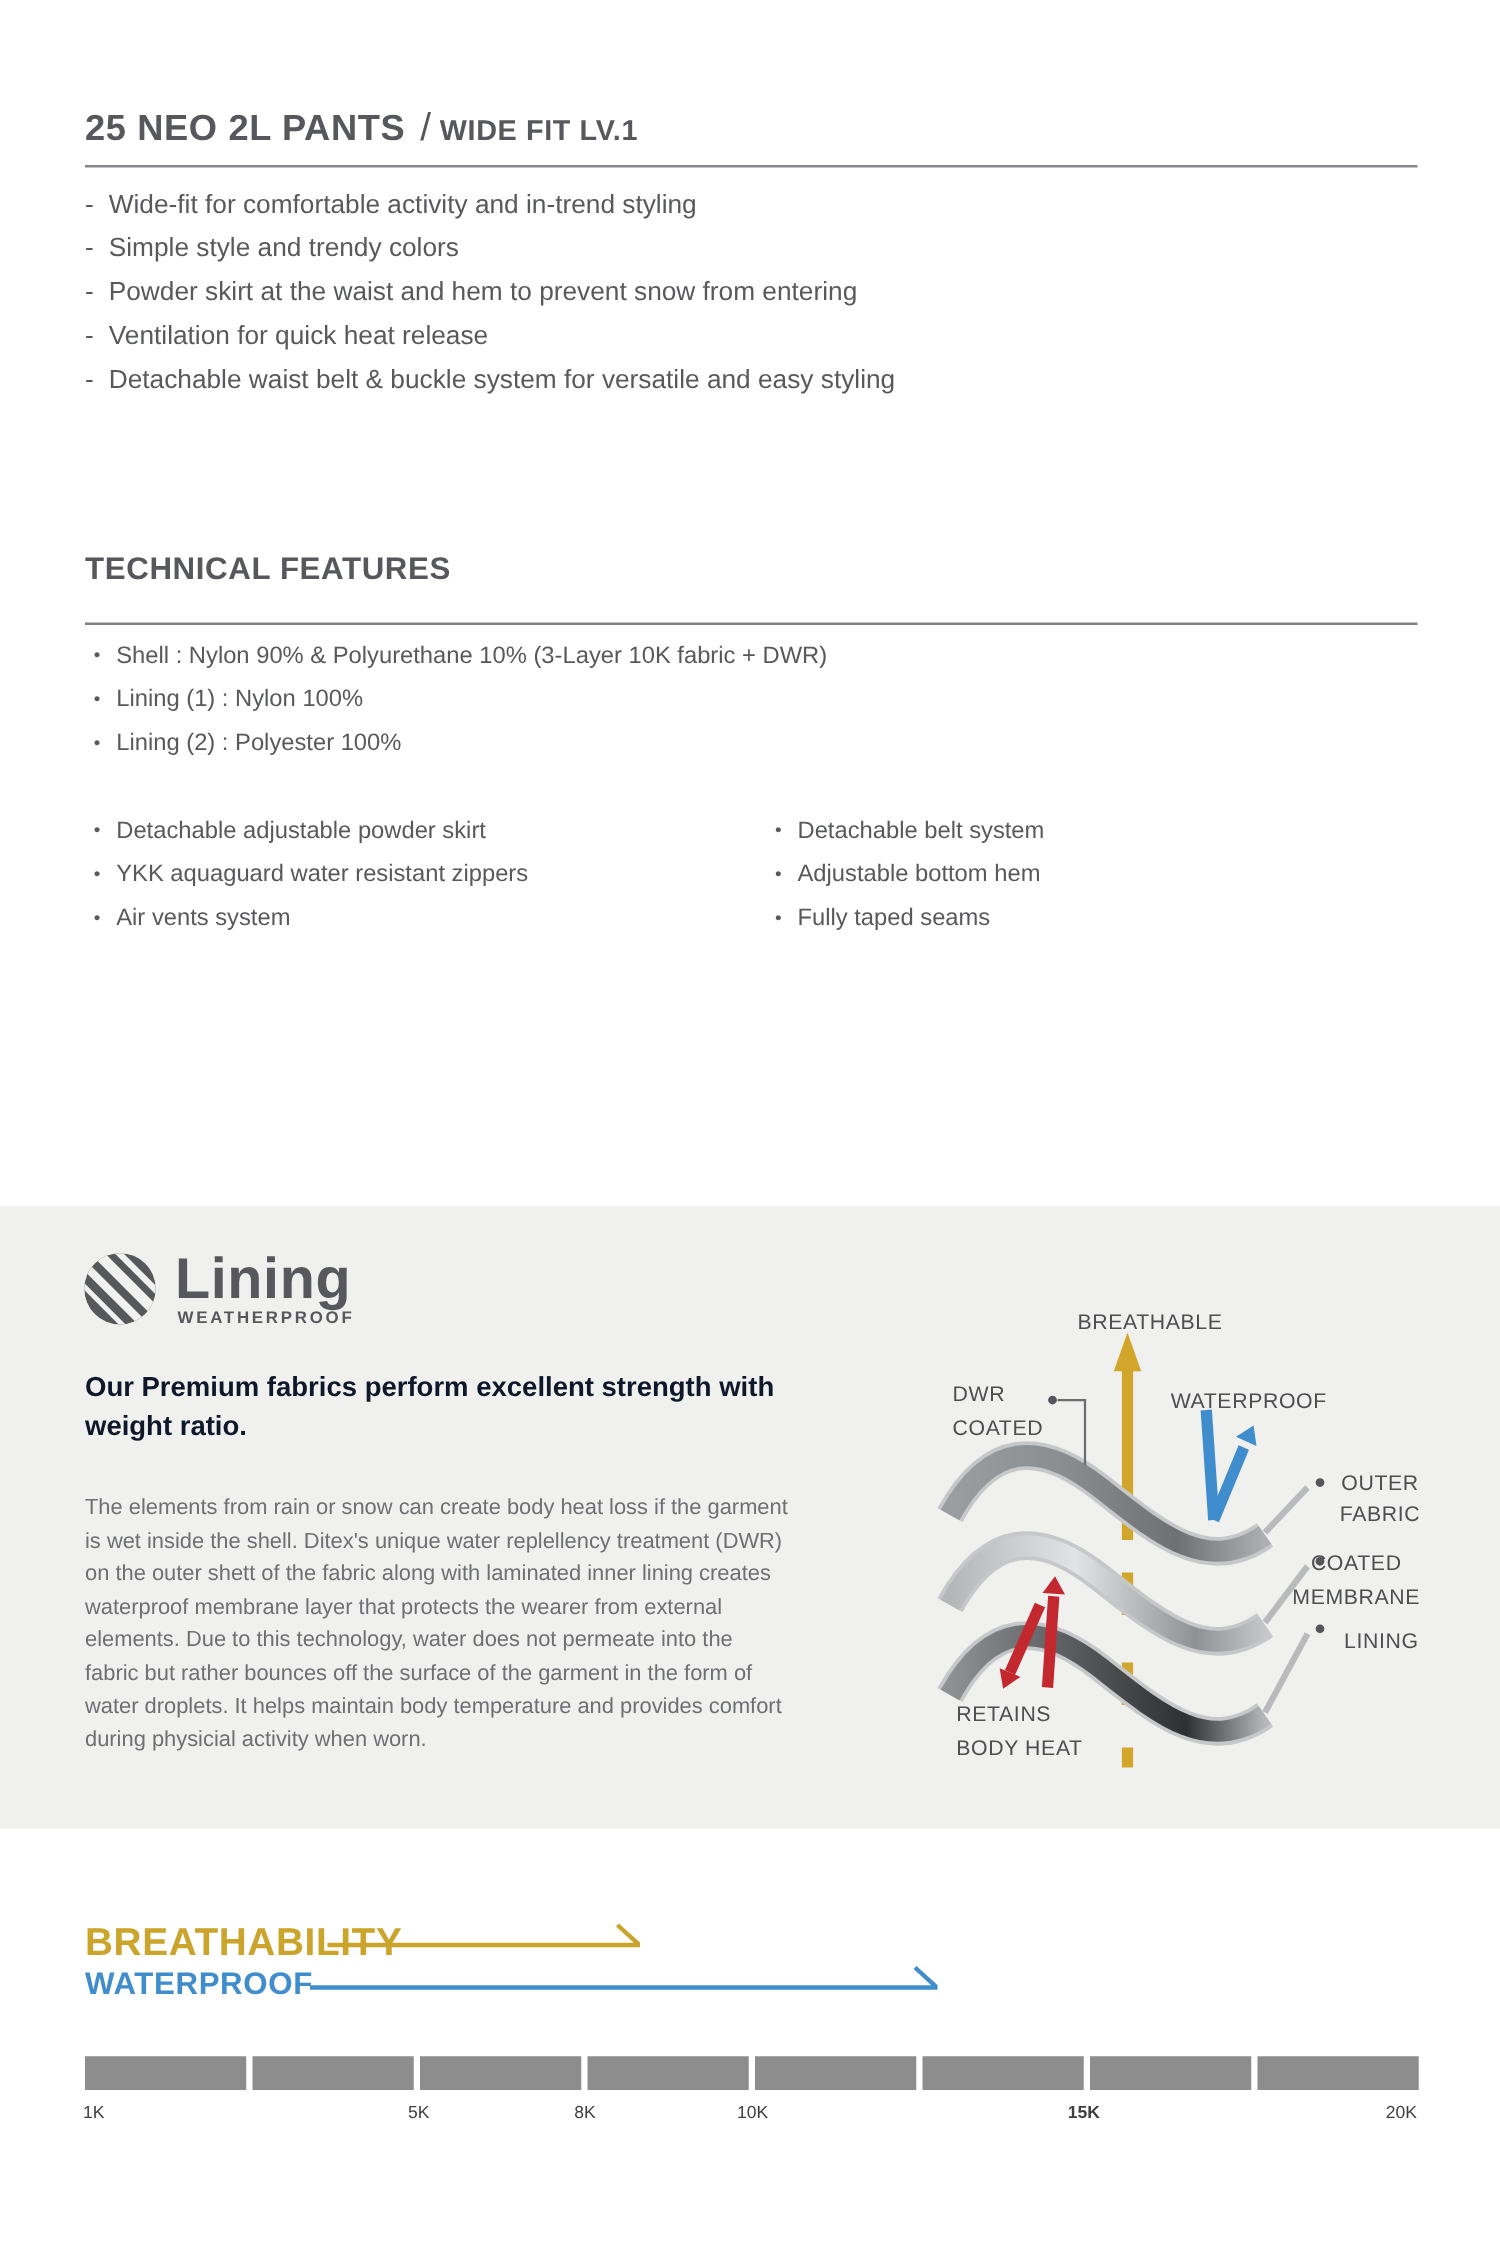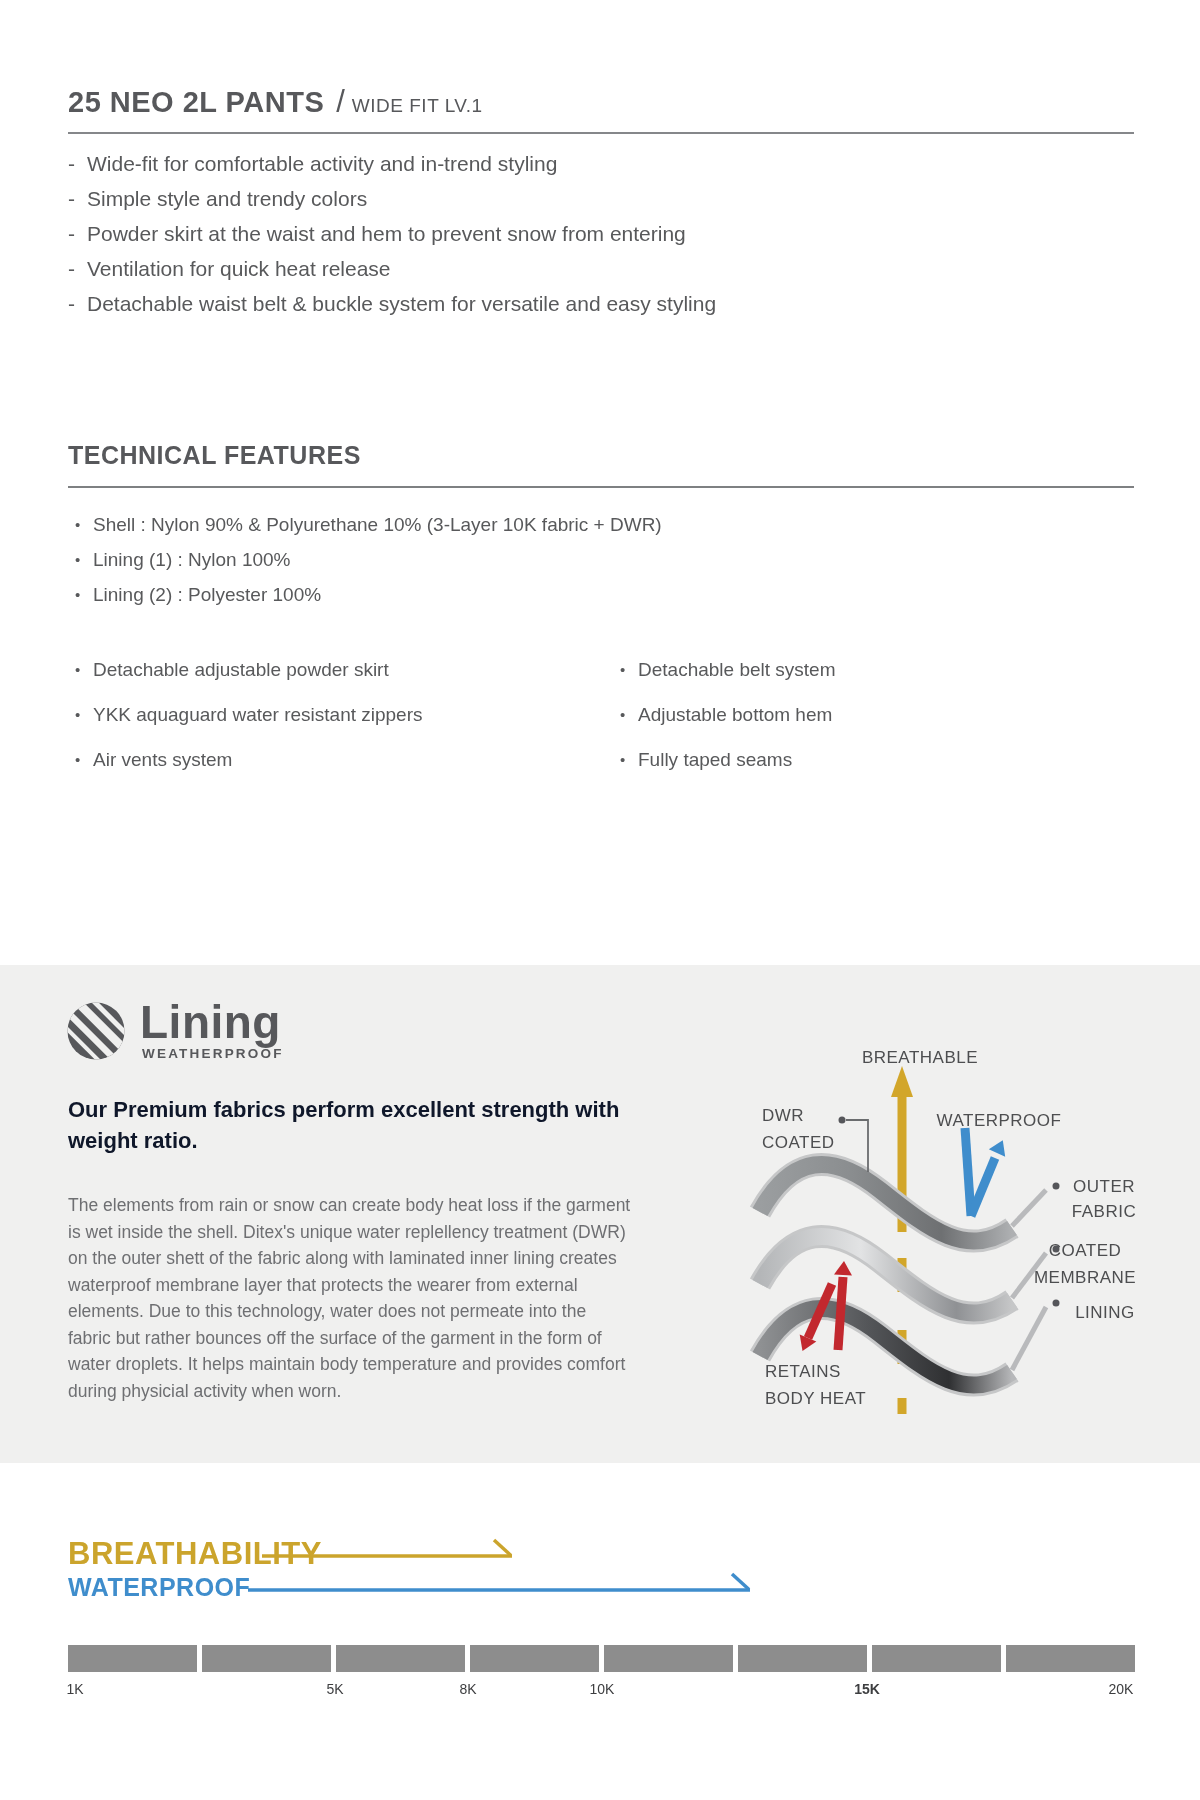--- a/index.html
+++ b/index.html
@@ -6,36 +6,36 @@
   html, body { width: 1200px; background: #fff; }
   body { font-family: "Liberation Sans", sans-serif; }
   .page { position: relative; width: 1200px; height: 1800px; background: #ffffff; overflow: hidden; }
 
   
   .title-block { position: absolute; left: 68px; top: 84px; width: 1066px;
                  padding-bottom: 12px; border-bottom: 2px solid #85878a; }
   .title-row { display: flex; align-items: baseline; color: #57585b; }
   .t-main { font-size: 29px; font-weight: bold; letter-spacing: 0.5px; }
   .t-slash { font-size: 31px; font-weight: 400; margin: 0 7px 0 12px; }
-  .t-sub { font-size: 19px; font-weight: normal; letter-spacing: 0.5px; text-align: center; }
+  .t-sub { font-size: 23px; font-weight: bold; letter-spacing: 0.5px; text-align: center; }
 
   
   .highlights { position: absolute; left: 68px; top: 146px; list-style: none;
                 font-size: 21px; color: #58595b; line-height: 35px; }
   .highlights .mk { display: inline-block; width: 19px; }
 
   
   .tech-heading { position: absolute; left: 68px; top: 441px; width: 1066px;
                   font-size: 25px; font-weight: bold; color: #57585b;
-                  padding-bottom: 16px; border-bottom: 2px solid #7e8082; letter-spacing: 0.5px; }
+                  padding-bottom: 28px; border-bottom: 2px solid #7e8082; letter-spacing: 0.5px; }
   .materials { position: absolute; left: 75px; top: 507px; list-style: none;
                font-size: 19px; color: #58595b; line-height: 35px; }
   .materials .mk, .feat .mk { display: inline-block; width: 18px; font-size: 15px; vertical-align: 1px; }
   .feat { position: absolute; top: 647px; list-style: none; font-size: 19px;
-          color: #58595b; line-height: 45px; }
+          color: #58595b; line-height: 35px; }
   .feat-left { left: 75px; }
   .feat-right { left: 620px; }
 
   
   .gray-band { position: absolute; left: 0; top: 965px; width: 1200px; height: 498px; background: #f0f0ef; }
 
   .logo-mark { position: absolute; left: 66px; top: 1001px; }
   .brand { position: absolute; left: 140px; top: 1000px; font-size: 46px; line-height: 44px;
            font-weight: bold; color: #57585b; letter-spacing: 0.5px; }
   .brand-tagline { position: absolute; left: 142px; top: 1046px; font-size: 13.5px;

